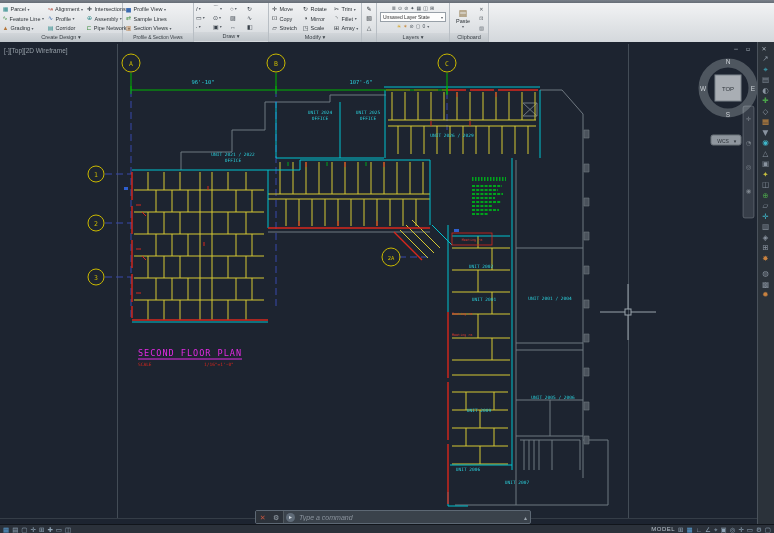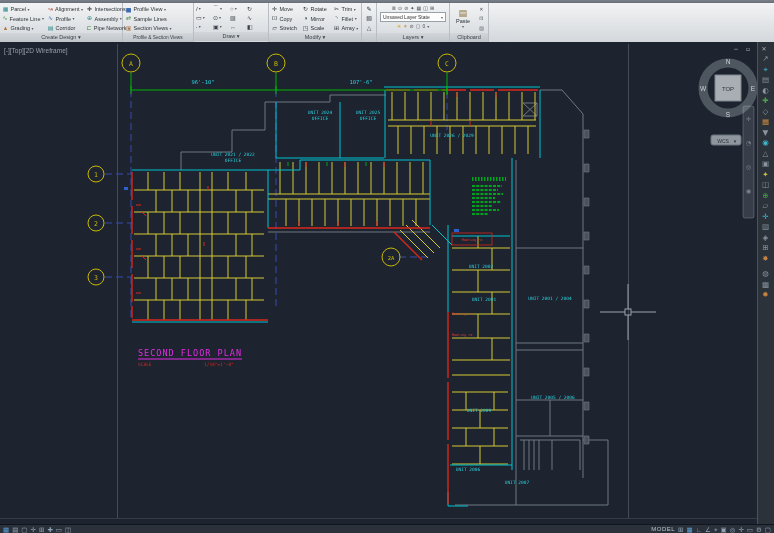--- a/index.html
+++ b/index.html
@@ -440,20 +440,29 @@
       <text class="rtic" x="765.5" y="297" text-anchor="middle" fill="#c9823f">✹</text>
     </g>
 
     <g>
       <text class="winb" x="736" y="51" text-anchor="middle">−</text>
       <text class="winb" x="748" y="51" text-anchor="middle">▫</text>
       <text class="winb" x="764" y="51" text-anchor="middle">✕</text>
     </g>
   </svg>
 
+  <div class="cmdbar">
+    <div class="cmdleft">
+      <span class="cmdx">✕</span>
+      <span class="cmdw">⚙</span>
+    </div>
+    <span class="cmdbadge">▸</span>
+    <input class="cmdinput" placeholder="Type a command" style="">
+    <span class="cmdup">▴</span>
+  </div>
 
   <div class="statusbar">
     <div class="sbgrp">
       <span class="sbi hl">▦</span>
       <span class="sbi">▤</span>
       <span class="sbi">▢</span>
       <span class="sbi">✛</span>
       <span class="sbi">⊞</span>
       <span class="sbi">✚</span>
       <span class="sbi">▭</span>

